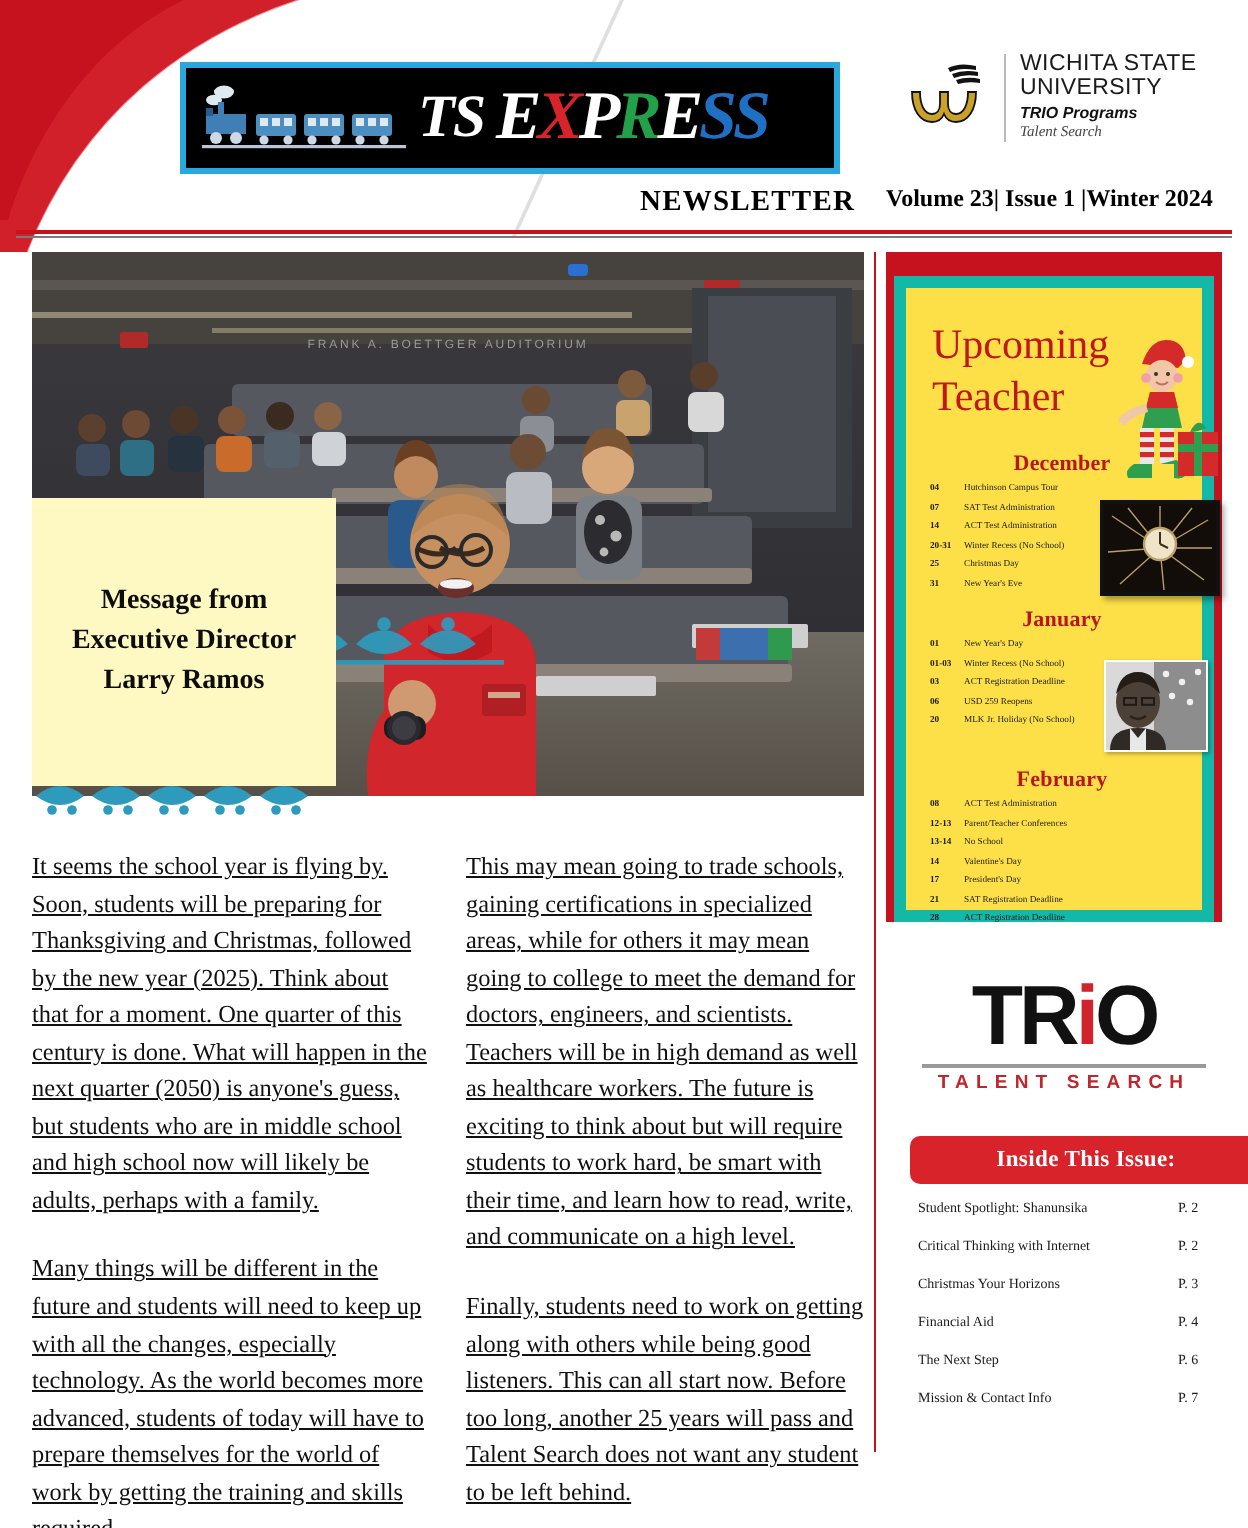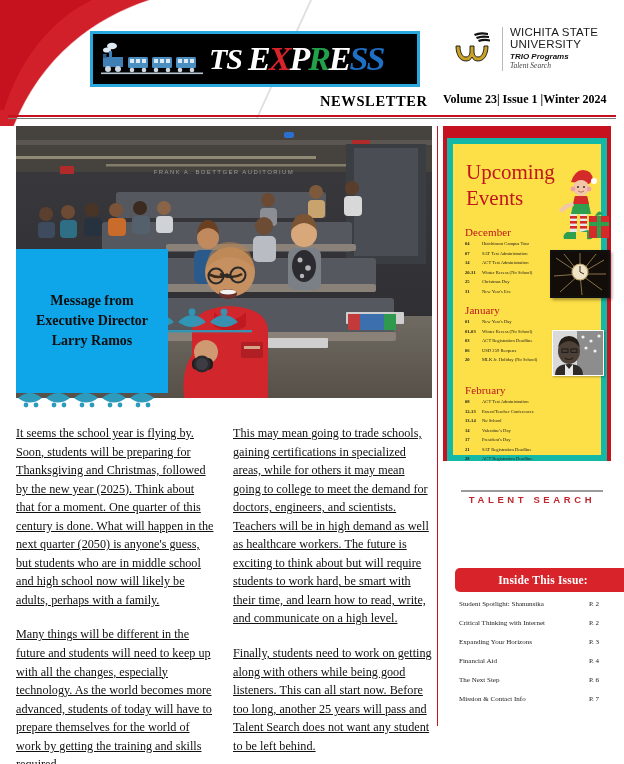--- a/index.html
+++ b/index.html
@@ -75,21 +75,21 @@
 
   
   .photo{
     position:absolute;left:16px;top:126px;width:416px;height:272px;z-index:2;
     overflow:hidden;background:#2a2a2e;
   }
   .photo svg{display:block;}
 
   .msgbox{
     position:absolute;left:16px;top:249px;width:152px;height:144px;
-    background:#0ea5e9;z-index:3;
+    background:#fef9c3;z-index:3;
     display:flex;flex-direction:column;align-items:center;justify-content:center;
     text-align:center;
   }
   .msgbox div{
     font-weight:bold;font-size:14px;color:#0d0d0d;line-height:1.45;white-space:nowrap;
   }
 
   .teal-band{position:absolute;left:16px;top:393px;width:152px;height:16px;z-index:3;overflow:hidden;}
 
   
@@ -114,21 +114,21 @@
   }
   .ue-title{
     position:absolute;left:13px;top:16px;width:105px;
     font-size:21px;color:#c0161c;line-height:1.22;font-weight:normal;
   }
   .elf{position:absolute;left:100px;top:22px;width:58px;height:78px;}
   .clock-img{position:absolute;left:97px;top:106px;width:60px;height:48px;background:#111;padding:2px;box-sizing:border-box;box-shadow:2px 2px 3px rgba(0,0,0,.35);}
   .mlk-img{position:absolute;left:99px;top:186px;width:52px;height:46px;background:#fff;padding:1px;box-sizing:border-box;box-shadow:1px 1px 2px rgba(0,0,0,.3);}
 
   .month{
-    font-size:11px;font-weight:normal;color:#b8161c;margin:0 0 3px 0;letter-spacing:0.1px;
+    font-size:11px;font-weight:bold;color:#b8161c;margin:0 0 3px 0;letter-spacing:0.1px;text-align:center;
   }
   .mon-block{position:absolute;left:12px;width:132px;}
   .mb-dec{top:82px;}
   .mb-jan{top:160px;}
   .mb-feb{top:240px;}
   .ev{display:flex;font-size:4.6px;line-height:1.35;color:#1b1b1b;margin-bottom:3.4px;}
   .ev .d{width:17px;flex:0 0 17px;font-weight:bold;color:#1b1b1b;}
   .ev .t{flex:1 1 auto;}
 
   
@@ -412,21 +412,21 @@
 <div class="side">
 
   <div class="events-card">
     <div class="redtop"></div>
     <div class="redleft"></div>
     <div class="redright"></div>
     <div class="body">
 
       <div class="ue-title">
         <span>Upcoming</span><br>
-        <span>Events</span>
+        <span>Teacher</span>
       </div>
 
       <svg class="elf" viewBox="0 0 58 78">
         <path d="M18 16 q4-12 12-12 q9 0 10 10 l-4 4 Z" fill="#d42a2a"></path>
         <circle cx="41" cy="15" r="3" fill="#fff"></circle>
         <circle cx="28" cy="22" r="8" fill="#f2c7a8"></circle>
         <circle cx="25" cy="21" r="1" fill="#333"></circle>
           <circle cx="31" cy="21" r="1" fill="#333"></circle>
         <path d="M25 25 q3 2.5 6 0" stroke="#c46a6a" stroke-width="1" fill="none"></path>
         <circle cx="20" cy="23" r="2.4" fill="#f0a0a8"></circle>
@@ -576,39 +576,40 @@
             <span class="d">28</span>
             <span class="t">ACT Registration Deadline</span>
           </div>
       </div>
 
     </div>
   </div>
 </div>
 
 <div class="trio">
+  <div class="trio-word"><span>TR</span><span class="i">i</span><span>O</span></div>
   <div class="trio-rule"></div>
   <div class="trio-sub">TALENT SEARCH</div>
 </div>
 
 <div class="issue-pill">
   <span>Inside This Issue:</span>
 </div>
 
 <div class="issue-list">
   <div class="issue-row">
     <span class="ttl">Student Spotlight: Shanunsika</span>
     <span class="pg">P. 2</span>
   </div>
   <div class="issue-row">
     <span class="ttl">Critical Thinking with Internet</span>
     <span class="pg">P. 2</span>
   </div>
   <div class="issue-row">
-    <span class="ttl">Expanding Your Horizons</span>
+    <span class="ttl">Christmas Your Horizons</span>
     <span class="pg">P. 3</span>
   </div>
   <div class="issue-row">
     <span class="ttl">Financial Aid</span>
     <span class="pg">P. 4</span>
   </div>
   <div class="issue-row">
     <span class="ttl">The Next Step</span>
     <span class="pg">P. 6</span>
   </div>

